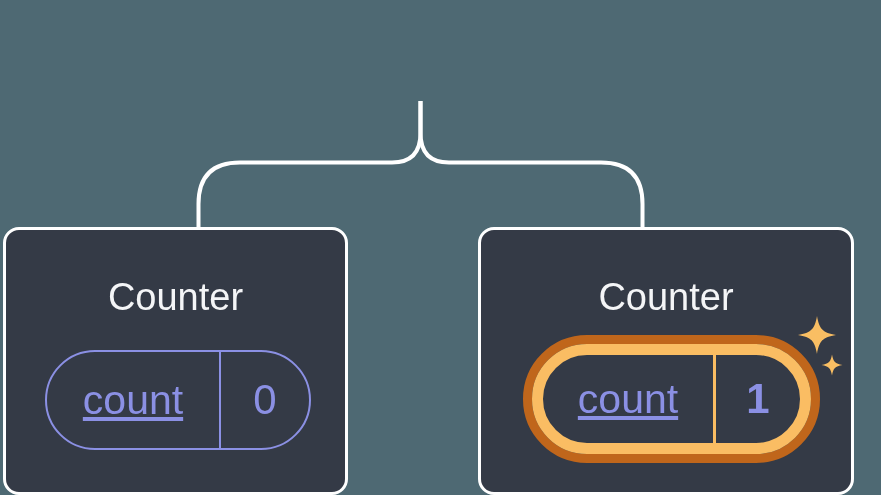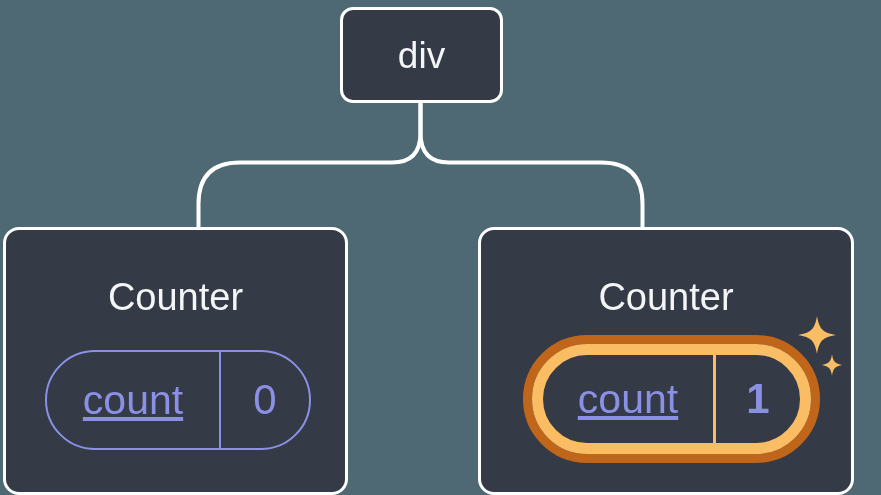--- a/index.html
+++ b/index.html
@@ -120,23 +120,20 @@
 </head>
 <body>
 
 <div class="stage">
 
   <svg class="connector" width="881" height="495" viewBox="0 0 881 495">
     <path d="M420.5 101 V133 Q420.5 162.5 392 162.5 H240 Q198.5 162.5 198.5 204 V229" fill="none" stroke="#FFFFFF" stroke-width="4"></path>
     <path d="M420.5 101 V133 Q420.5 162.5 449 162.5 H601 Q642.5 162.5 642.5 204 V229" fill="none" stroke="#FFFFFF" stroke-width="4"></path>
   </svg>
 
-  <div class="node-root">
-    <span class="node-root-label">div</span>
-  </div>
 
   <div class="card card-left">
     <div class="card-title">Counter</div>
     <div class="pill-plain">
       <div class="seg seg-label">
         <span class="state-name">count</span>
       </div>
       <div class="seg-divider"></div>
       <div class="seg seg-value">
         <span class="state-value">0</span>

